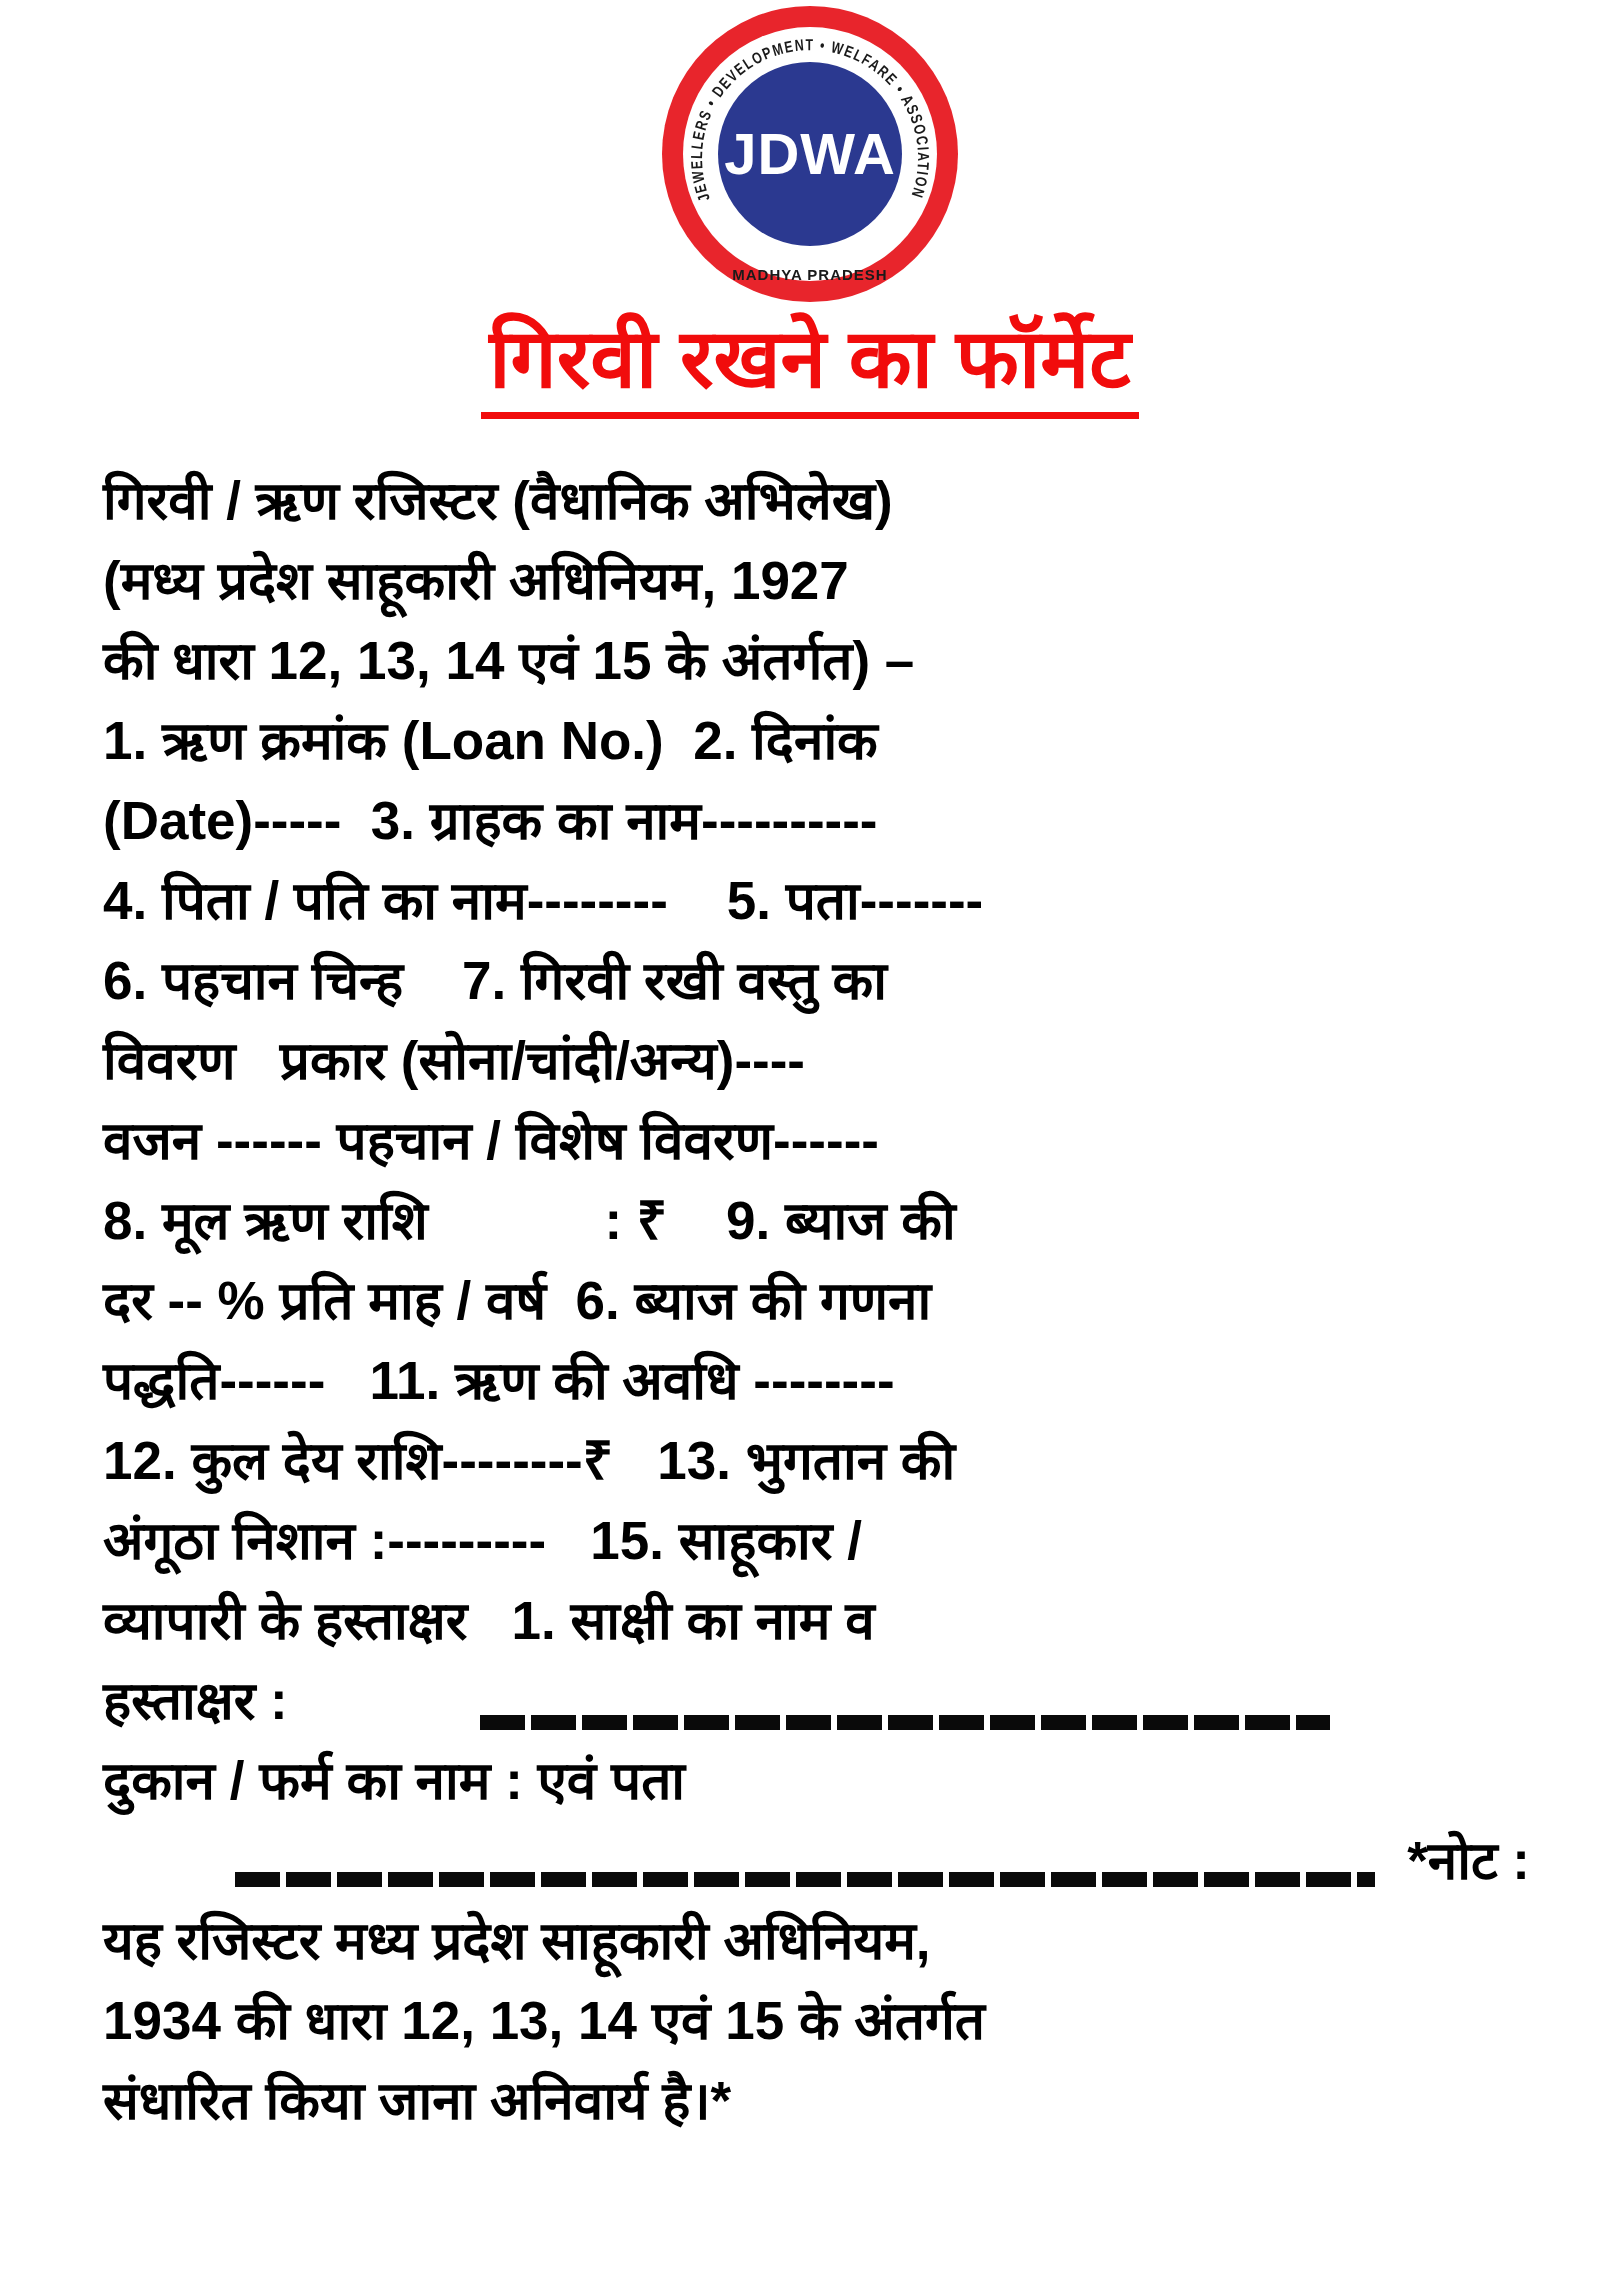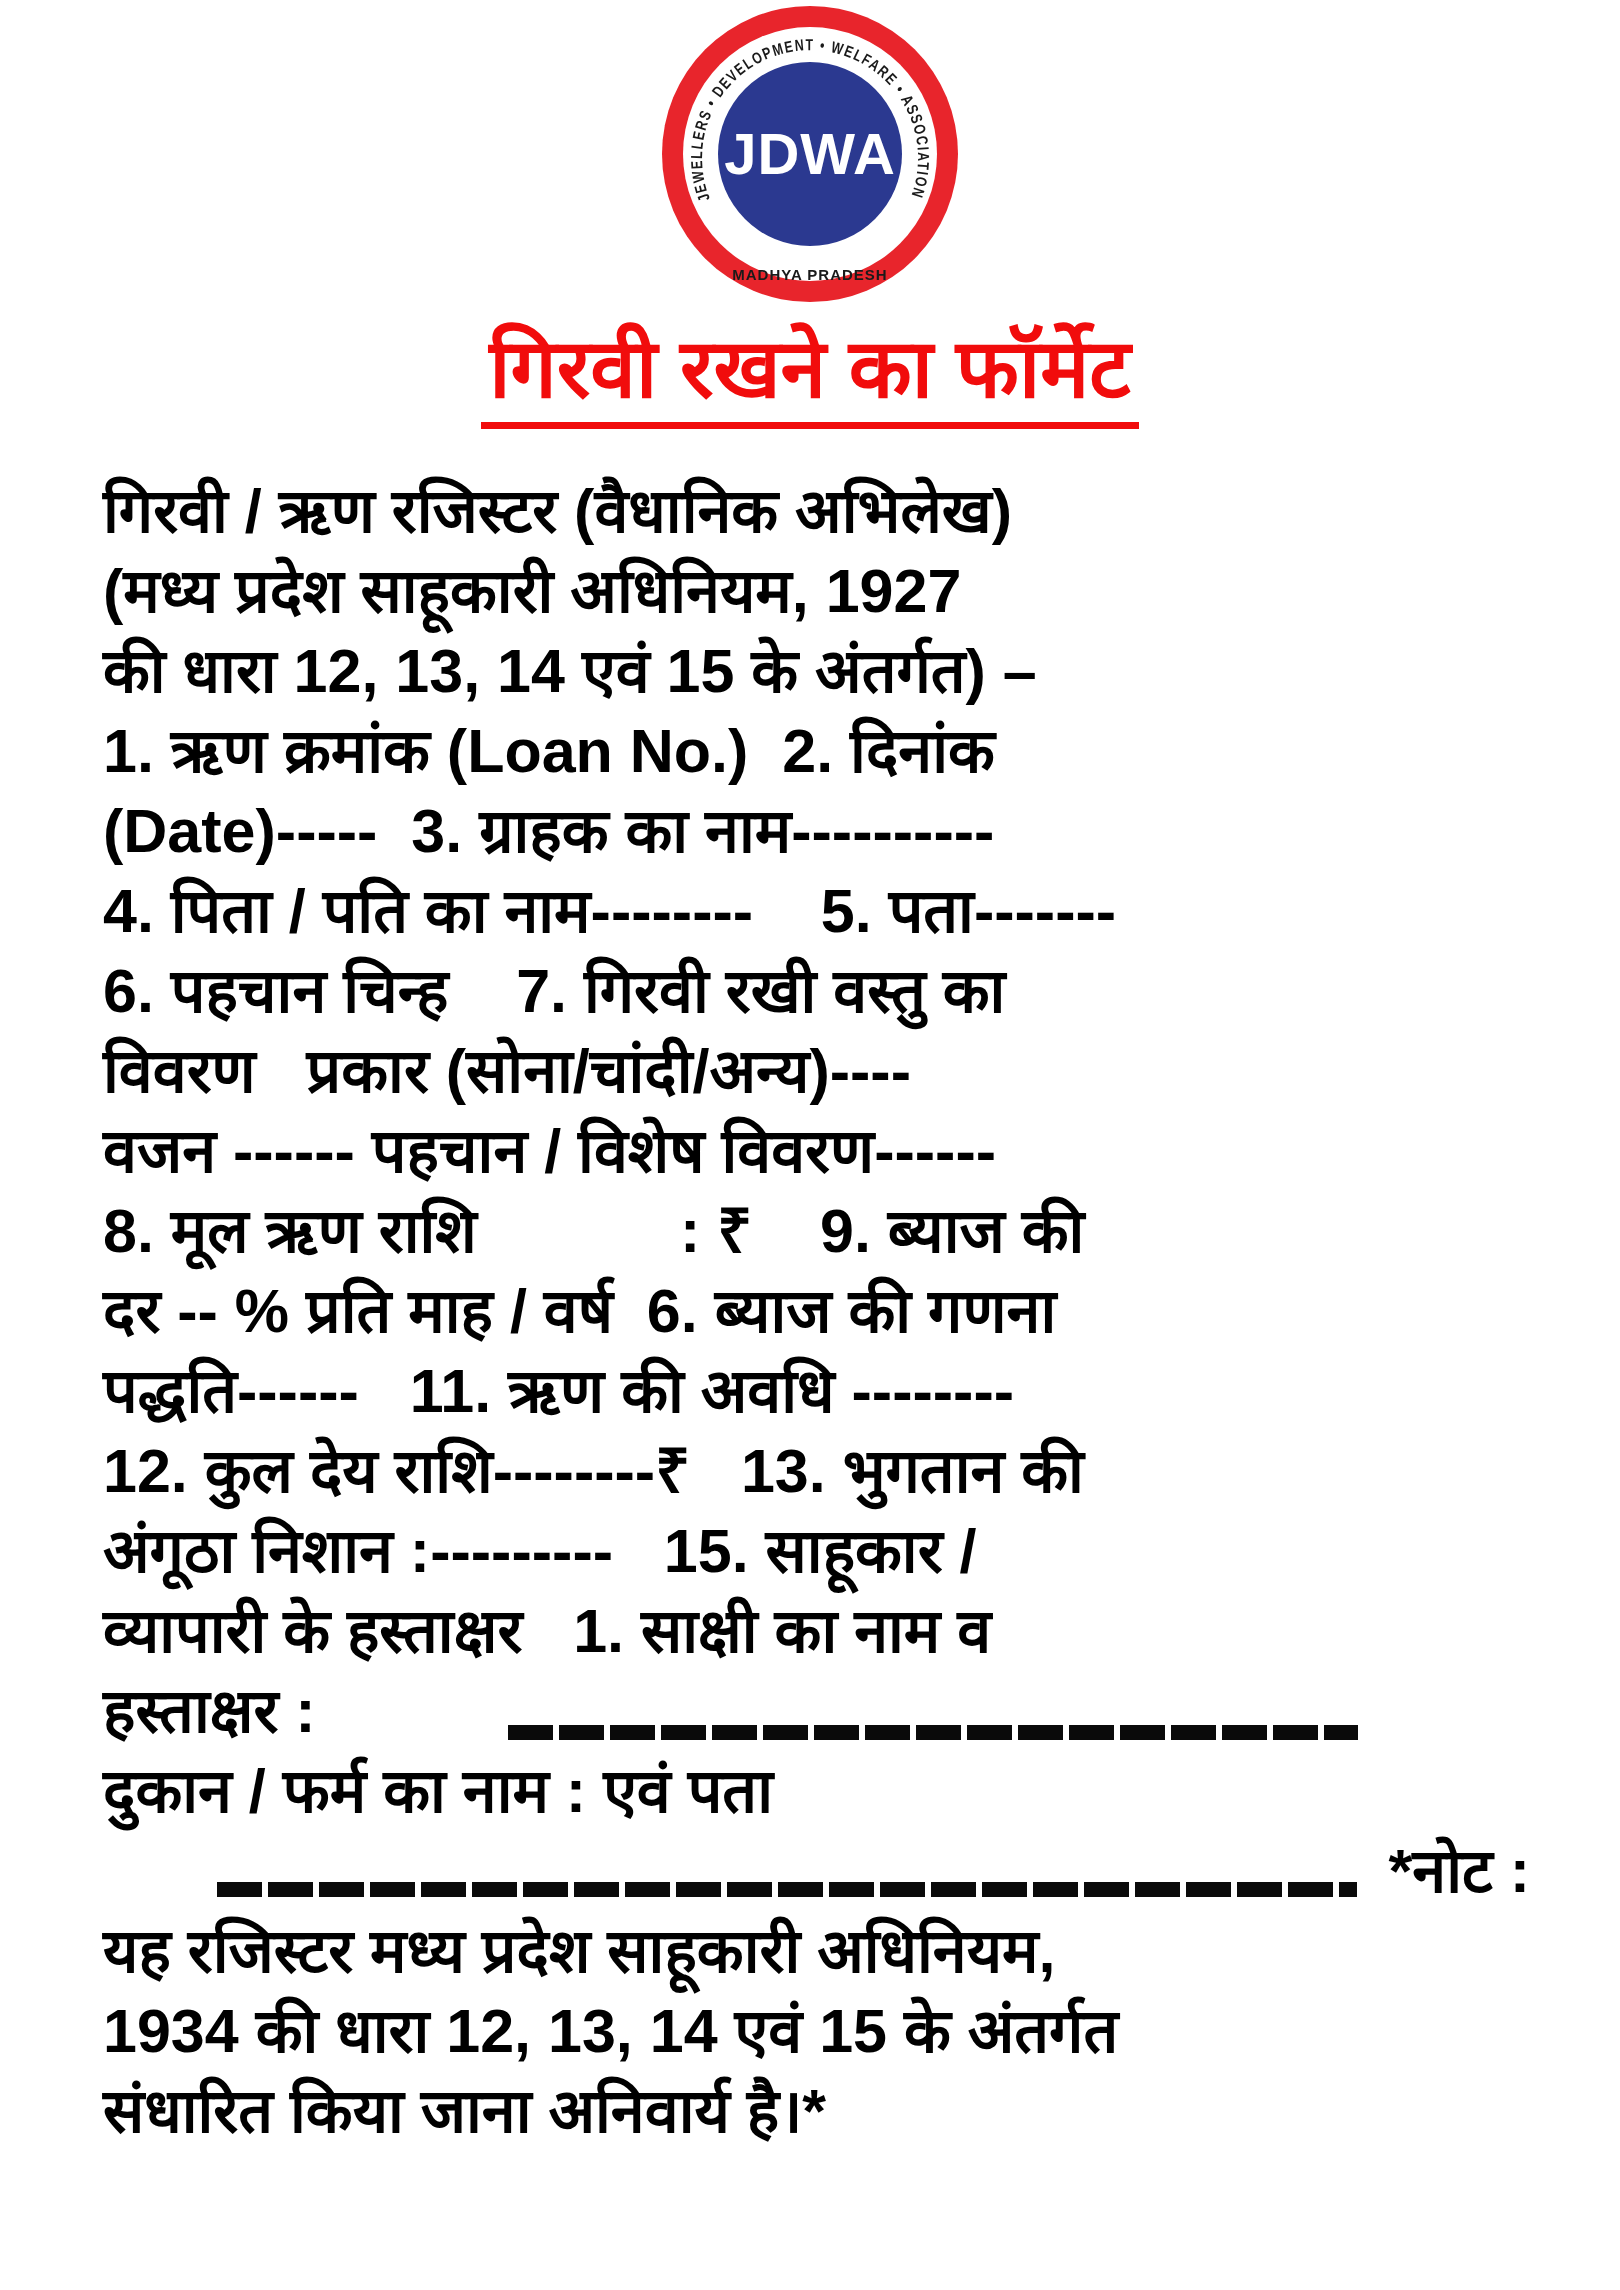--- a/index.html
+++ b/index.html
@@ -25,34 +25,34 @@
     text-anchor:middle;letter-spacing:1px;
     font-family:"Liberation Sans", sans-serif;
   }
   .region{
     font-size:15px;font-weight:bold;fill:#1a1a1a;
     text-anchor:middle;letter-spacing:1px;
     font-family:"Liberation Sans", sans-serif;
   }
   .title-wrap{
     text-align:center;
-    margin-top:18px;
+    margin-top:8px;
   }
   .title{
     display:inline-block;
     font-size:82px;
     font-weight:800;
     color:#f10c0c;
     line-height:1.15;
     padding:0 8px 6px 8px;
     border-bottom:7px solid #f10c0c;
   }
   .body{
     margin:42px 90px 0 103px;
-    font-size:61px;
+    font-size:53px;
     font-weight:800;
     color:#000000;
     line-height:80px;
   }
   .line{
     white-space:pre-wrap;
   }
   .flex{
     display:flex;
     align-items:flex-end;

